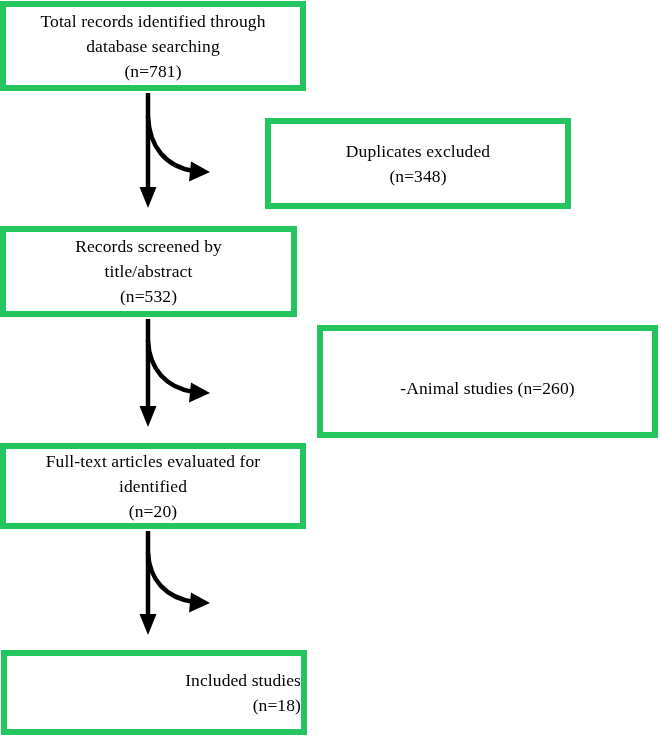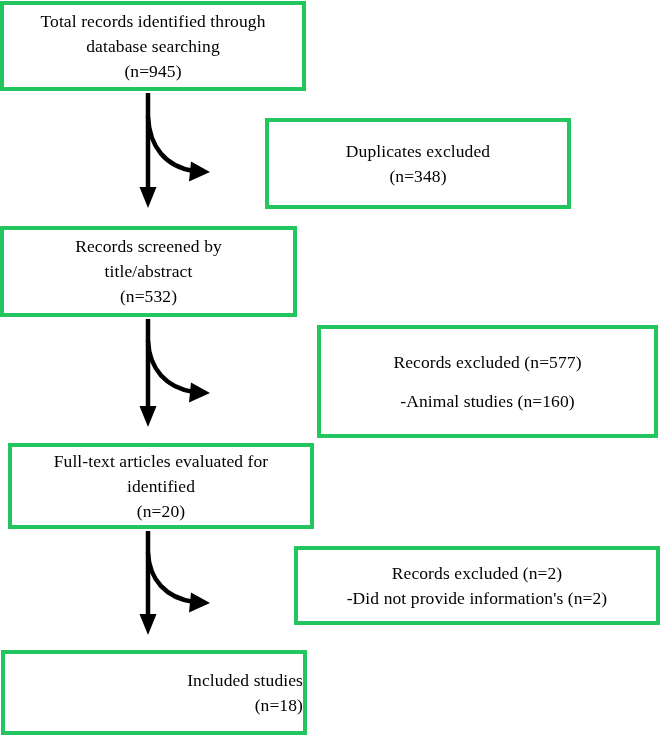--- a/index.html
+++ b/index.html
@@ -13,21 +13,21 @@
     width: 661px;
     height: 739px;
     background: #ffffff;
     font-family: "Liberation Serif", "DejaVu Serif", serif;
     overflow: hidden;
   }
   .flow-box {
     position: absolute;
     box-sizing: border-box;
     background: #ffffff;
-    border: 4px solid #22c55e;
+    border: 6px solid #22c55e;
     display: flex;
     flex-direction: column;
     align-items: center;
     justify-content: center;
     text-align: center;
     color: #000000;
     font-size: 17.5px;
     line-height: 25px;
     font-weight: 400;
     letter-spacing: 0.1px;
@@ -38,21 +38,21 @@
   }
   .flow-box .ln.spacer {
     height: 14px;
   }
 
   
   #box-identified   { left: 0px;   top: 1px;   width: 306px; height: 90px; }
   #box-duplicates   { left: 265px; top: 118px; width: 306px; height: 91px; align-items: center; }
   #box-screened     { left: 0px;   top: 226px; width: 297px; height: 91px; }
   #box-excluded-577 { left: 317px; top: 325px; width: 341px; height: 113px; }
-  #box-fulltext     { left: 8px;   top: 443px; width: 306px; height: 86px; }
+  #box-fulltext     { left: 0px;   top: 443px; width: 306px; height: 86px; }
   #box-excluded-2   { left: 294px; top: 546px; width: 366px; height: 79px; }
   #box-included     { left: 1px;   top: 650px; width: 306px; height: 85px; align-items: flex-end; }
 
   
   .connector {
     position: absolute;
     left: 118px;
     width: 120px;
   }
   .connector svg {
@@ -64,21 +64,21 @@
   #connector-3 { top: 529px; height: 121px; }
 </style>
 </head>
 <body>
 
 <div id="diagram-root">
 
   <div class="flow-box" id="box-identified">
     <span class="ln">Total records identified through</span>
     <span class="ln">database searching</span>
-    <span class="ln">(n=945)</span>
+    <span class="ln">(n=781)</span>
   </div>
 
   <div class="connector" id="connector-1">
     <svg width="120" height="135" viewBox="0 0 120 135" xmlns="http://www.w3.org/2000/svg" aria-hidden="true">
       <g fill="#000000" stroke="#000000">
         <line x1="30" y1="2" x2="30" y2="99" stroke-width="4.5" stroke-linecap="butt"></line>
         <polygon points="30,117 21.5,96 38.5,96" stroke="none"></polygon>
         <path d="M30,26 C31.5,56 48,76 76,80" fill="none" stroke-width="4.5" stroke-linecap="round"></path>
         <polygon points="92,81 71,90.5 73,70.5" stroke="none"></polygon>
       </g>
@@ -101,45 +101,40 @@
       <g fill="#000000" stroke="#000000">
         <line x1="30" y1="2" x2="30" y2="92" stroke-width="4.5" stroke-linecap="butt"></line>
         <polygon points="30,110 21.5,89 38.5,89" stroke="none"></polygon>
         <path d="M30,24 C31.5,52 48,71 76,75" fill="none" stroke-width="4.5" stroke-linecap="round"></path>
         <polygon points="92,76 71,85.5 73,65.5" stroke="none"></polygon>
       </g>
     </svg>
   </div>
 
   <div class="flow-box" id="box-excluded-577">
-    <span class="ln">Records excluded (n=577)</span>
     <span class="ln spacer"></span>
-    <span class="ln">-Animal studies (n=160)</span>
+    <span class="ln">-Animal studies (n=260)</span>
   </div>
 
   <div class="flow-box" id="box-fulltext">
     <span class="ln">Full-text articles evaluated for</span>
     <span class="ln">identified</span>
     <span class="ln">(n=20)</span>
   </div>
 
   <div class="connector" id="connector-3">
     <svg width="120" height="121" viewBox="0 0 120 121" xmlns="http://www.w3.org/2000/svg" aria-hidden="true">
       <g fill="#000000" stroke="#000000">
         <line x1="30" y1="2" x2="30" y2="88" stroke-width="4.5" stroke-linecap="butt"></line>
         <polygon points="30,106 21.5,85 38.5,85" stroke="none"></polygon>
         <path d="M30,24 C31.5,51 48,69 76,73" fill="none" stroke-width="4.5" stroke-linecap="round"></path>
         <polygon points="92,74 71,83.5 73,63.5" stroke="none"></polygon>
       </g>
     </svg>
   </div>
 
-  <div class="flow-box" id="box-excluded-2">
-    <span class="ln">Records excluded (n=2)</span>
-    <span class="ln">-Did not provide information's (n=2)</span>
-  </div>
 
   <div class="flow-box" id="box-included">
     <span class="ln">Included studies</span>
     <span class="ln">(n=18)</span>
   </div>
 
 </div>
 
 </body></html>

